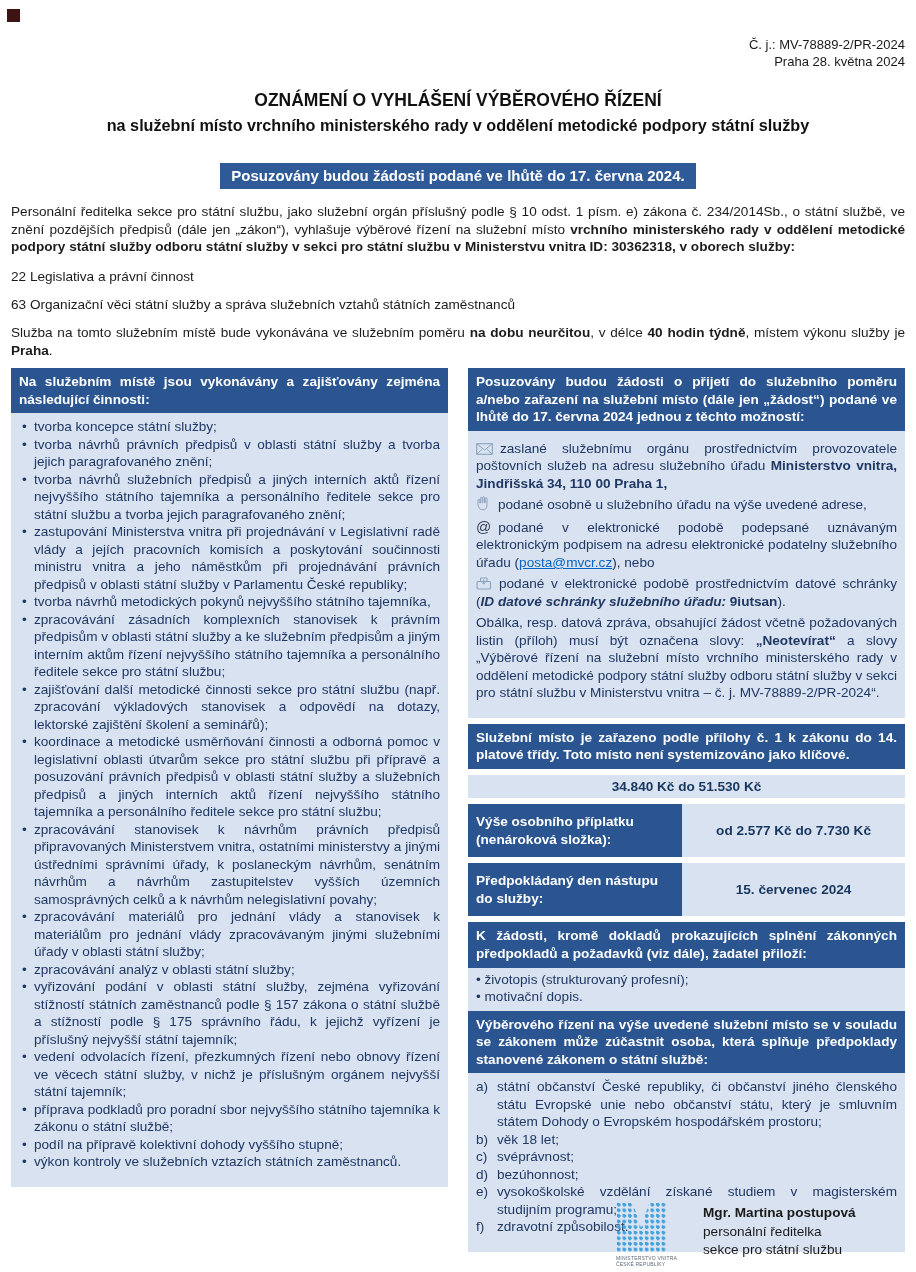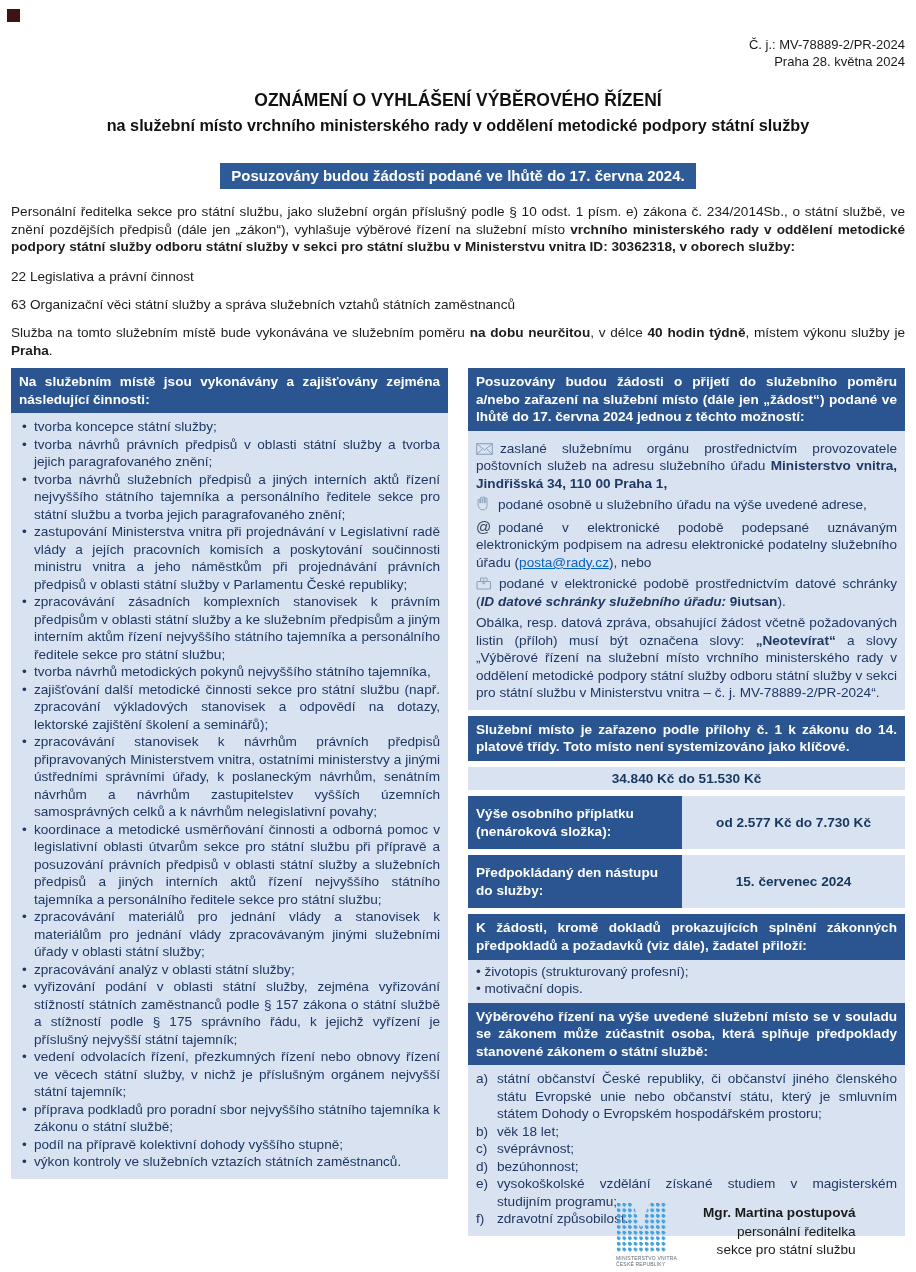--- a/index.html
+++ b/index.html
@@ -16,21 +16,21 @@
   .banner{display:inline-block;background:#2E5A97;color:#fff;font-weight:700;
           font-size:15px;padding:4px 11px 5px;}
   .intro{position:absolute;left:11px;right:11px;margin:0;text-align:justify;
          font-size:13.6px;line-height:17.6px;color:#1c1c1c;}
   .p1{top:203px;} .f1{top:268px;} .f2{top:296px;} .p2{top:324px;}
   .cols{position:absolute;top:368px;left:11px;right:11px;display:flex;gap:20px;align-items:flex-start;}
   .col{flex:1;min-width:0;}
   .bar{background:#2A5591;color:#fff;font-weight:700;font-size:13.6px;line-height:17.6px;
        padding:5px 8px;text-align:justify;}
   .panel{background:#D9E2F1;color:#1F3864;font-size:13.6px;line-height:17.5px;
-         padding:5px 8px 8px;text-align:justify;}
+         padding:5px 8px 16px;text-align:justify;}
   ul.acts{margin:0;padding:0;list-style:none;}
   ul.acts li{position:relative;padding-left:15px;}
   ul.acts li::before{content:"•";position:absolute;left:3px;}
   .option{margin:4px 0 4px;}
   .icon{display:inline-block;vertical-align:-2px;margin-right:7px;}
   .icon-at{display:inline-block;font-size:15px;color:#33445a;margin-right:7px;}
   .note{margin:3px 0 0;}
   .link{color:#0563C1;text-decoration:underline;cursor:pointer;}
   .gap{margin-top:6px;}
   .trow{display:flex;margin-top:6px;}
@@ -45,21 +45,21 @@
   ol.reqs{margin:0;padding:0;list-style:none;}
   ol.reqs li{display:flex;}
   ol.reqs .k{flex:0 0 21px;}
   ol.reqs .t{flex:1;text-align:justify;}
   .footer{position:absolute;left:616px;top:1202px;display:flex;gap:26px;}
   .logo-dots{width:50px;height:50px;
      background:radial-gradient(circle at 2.6px 2.6px,#41A2DC 1.7px,rgba(0,0,0,0) 1.95px);
      background-size:5.6px 5.6px;
      clip-path:polygon(0% 0%,33% 0%,50% 52%,67% 0%,100% 0%,100% 100%,0% 100%);}
   .logo-cap{font-size:5px;line-height:6px;color:#5d6b78;margin-top:3px;letter-spacing:.2px;}
-  .signer{font-size:13.6px;line-height:18.5px;color:#1a1a1a;padding-top:2px;text-align:right;}
+  .signer{font-size:13.6px;line-height:18.5px;color:#1a1a1a;padding-top:2px;}
   .s-name{font-weight:700;}
   svg{display:block;}
 </style>
 </head>
 <body>
 
 <div class="corner"></div>
 
 <div class="ref">
   <div>Č. j.: MV-78889-2/PR-2024</div>
@@ -81,25 +81,25 @@
 <div class="cols">
 
   <div class="col">
     <div class="bar">Na služebním místě jsou vykonávány a zajišťovány zejména následující činnosti:</div>
     <div class="panel">
       <ul class="acts">
         <li>tvorba koncepce státní služby;</li>
         <li>tvorba návrhů právních předpisů v oblasti státní služby a tvorba jejich paragrafovaného znění;</li>
         <li>tvorba návrhů služebních předpisů a jiných interních aktů řízení nejvyššího státního tajemníka a personálního ředitele sekce pro státní službu a tvorba jejich paragrafovaného znění;</li>
         <li>zastupování Ministerstva vnitra při projednávání v Legislativní radě vlády a jejích pracovních komisích a poskytování součinnosti ministru vnitra a jeho náměstkům při projednávání právních předpisů v oblasti státní služby v Parlamentu České republiky;</li>
+        <li>tvorba návrhů metodických pokynů nejvyššího státního tajemníka,</li>
         <li>zpracovávání zásadních komplexních stanovisek k právním předpisům v oblasti státní služby a ke služebním předpisům a jiným interním aktům řízení nejvyššího státního tajemníka a personálního ředitele sekce pro státní službu;</li>
-        <li>tvorba návrhů metodických pokynů nejvyššího státního tajemníka,</li>
         <li>zajišťování další metodické činnosti sekce pro státní službu (např. zpracování výkladových stanovisek a odpovědí na dotazy, lektorské zajištění školení a seminářů);</li>
+        <li>koordinace a metodické usměrňování činnosti a odborná pomoc v legislativní oblasti útvarům sekce pro státní službu při přípravě a posuzování právních předpisů v oblasti státní služby a služebních předpisů a jiných interních aktů řízení nejvyššího státního tajemníka a personálního ředitele sekce pro státní službu;</li>
         <li>zpracovávání stanovisek k návrhům právních předpisů připravovaných Ministerstvem vnitra, ostatními ministerstvy a jinými ústředními správními úřady, k poslaneckým návrhům, senátním návrhům a návrhům zastupitelstev vyšších územních samosprávných celků a k návrhům nelegislativní povahy;</li>
-        <li>koordinace a metodické usměrňování činnosti a odborná pomoc v legislativní oblasti útvarům sekce pro státní službu při přípravě a posuzování právních předpisů v oblasti státní služby a služebních předpisů a jiných interních aktů řízení nejvyššího státního tajemníka a personálního ředitele sekce pro státní službu;</li>
         <li>zpracovávání materiálů pro jednání vlády a stanovisek k materiálům pro jednání vlády zpracovávaným jinými služebními úřady v oblasti státní služby;</li>
         <li>zpracovávání analýz v oblasti státní služby;</li>
         <li>vyřizování podání v oblasti státní služby, zejména vyřizování stížností státních zaměstnanců podle § 157 zákona o státní službě a stížností podle § 175 správního řádu, k jejichž vyřízení je příslušný nejvyšší státní tajemník;</li>
         <li>vedení odvolacích řízení, přezkumných řízení nebo obnovy řízení ve věcech státní služby, v nichž je příslušným orgánem nejvyšší státní tajemník;</li>
         <li>příprava podkladů pro poradní sbor nejvyššího státního tajemníka k zákonu o státní službě;</li>
         <li>podíl na přípravě kolektivní dohody vyššího stupně;</li>
         <li>výkon kontroly ve služebních vztazích státních zaměstnanců.</li>
       </ul>
     </div>
   </div>
@@ -113,21 +113,21 @@
               <rect x="0.7" y="0.7" width="15.6" height="10.6" fill="none" stroke="#8aa3bd" stroke-width="1.1"></rect>
               <path d="M1 1 L8.5 7 L16 1 M1 11 L6.3 6 M16 11 L10.7 6" stroke="#8aa3bd" stroke-width="1" fill="none"></path>
             </svg></span><span><span>zaslané služebnímu orgánu prostřednictvím provozovatele poštovních služeb na adresu služebního úřadu </span><span style="font-weight: 700;">Ministerstvo vnitra, Jindřišská 34, 110 00 Praha 1,</span></span>
       </div>
       <div class="option">
         <span class="icon"><svg width="15" height="15" viewBox="0 0 15 15">
               <path d="M4.5 13.5 C3 12 2 10 2 8 L2 4.2 A0.9 0.9 0 0 1 3.8 4.2 L3.8 7 L4.4 7 L4.4 2.2 A0.9 0.9 0 0 1 6.2 2.2 L6.2 6.8 L6.8 6.8 L6.8 1.6 A0.9 0.9 0 0 1 8.6 1.6 L8.6 6.8 L9.2 6.8 L9.2 2.6 A0.9 0.9 0 0 1 11 2.6 L11 9.5 C11 11.5 10 13 8.5 13.8 Z" fill="none" stroke="#8aa3bd" stroke-width="1"></path>
             </svg></span><span><span>podané osobně u služebního úřadu na výše uvedené adrese,</span></span>
       </div>
       <div class="option">
-        <span class="icon-at">@</span><span><span>podané v elektronické podobě podepsané uznávaným elektronickým podpisem na adresu elektronické podatelny služebního úřadu (</span><a class="link" href="#">posta@rady.cz</a><span>), nebo</span></span>
+        <span class="icon-at">@</span><span><span>podané v elektronické podobě podepsané uznávaným elektronickým podpisem na adresu elektronické podatelny služebního úřadu (</span><a class="link" href="#">posta@mvcr.cz</a><span>), nebo</span></span>
       </div>
       <div class="option">
         <span class="icon"><svg width="16" height="13" viewBox="0 0 16 13">
               <rect x="1" y="4.5" width="13.5" height="7.5" rx="1" fill="none" stroke="#8aa3bd" stroke-width="1.1"></rect>
               <path d="M4.5 4.5 L4.5 1 L11 1 L11 4.5" fill="none" stroke="#8aa3bd" stroke-width="1"></path>
               <path d="M7.75 2.2 L7.75 7 M6 5.4 L7.75 7.2 L9.5 5.4" fill="none" stroke="#8aa3bd" stroke-width="1"></path>
             </svg></span><span><span>podané v elektronické podobě prostřednictvím datové schránky (</span><span style="font-weight: 700; font-style: italic;">ID datové schránky služebního úřadu:</span><span style="font-weight: 700;"> 9iutsan</span><span>).</span></span>
       </div>
       <p class="note"><span>Obálka, resp. datová zpráva, obsahující žádost včetně požadovaných listin (příloh) musí být označena slovy: </span><span style="font-weight: 700;">„Neotevírat“</span><span> a slovy „Výběrové řízení na služební místo vrchního ministerského rady v oddělení metodické podpory státní služby odboru státní služby v sekci pro státní službu v Ministerstvu vnitra – č. j. MV-78889-2/PR-2024“.</span></p>
     </div>

